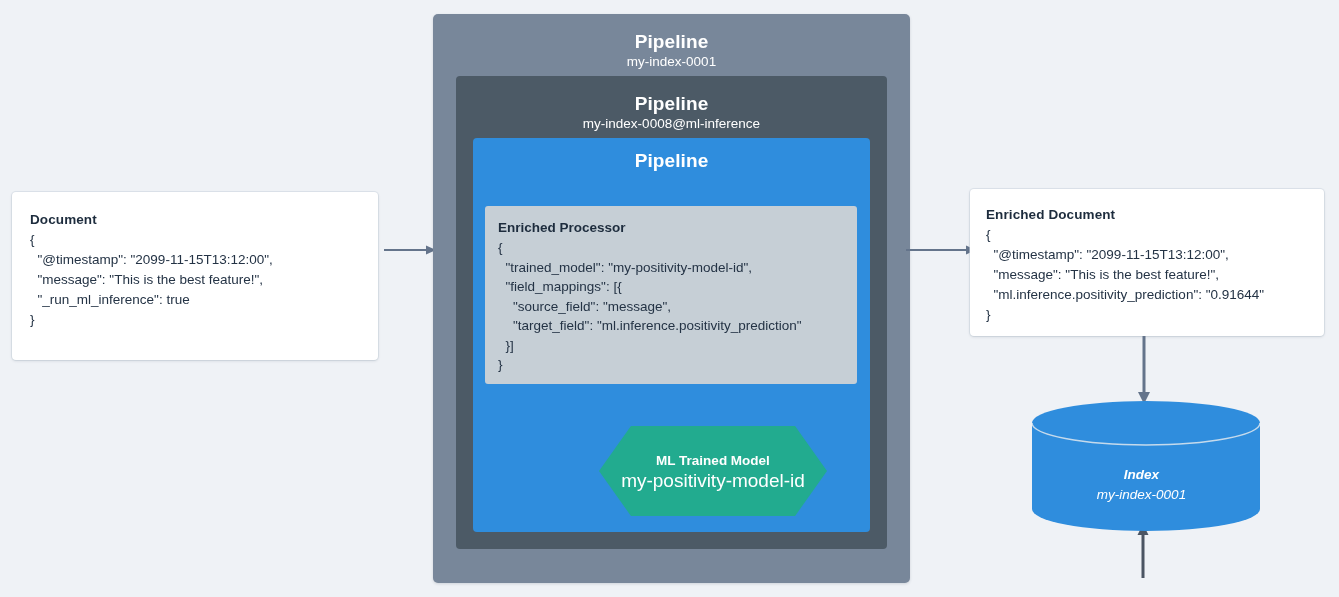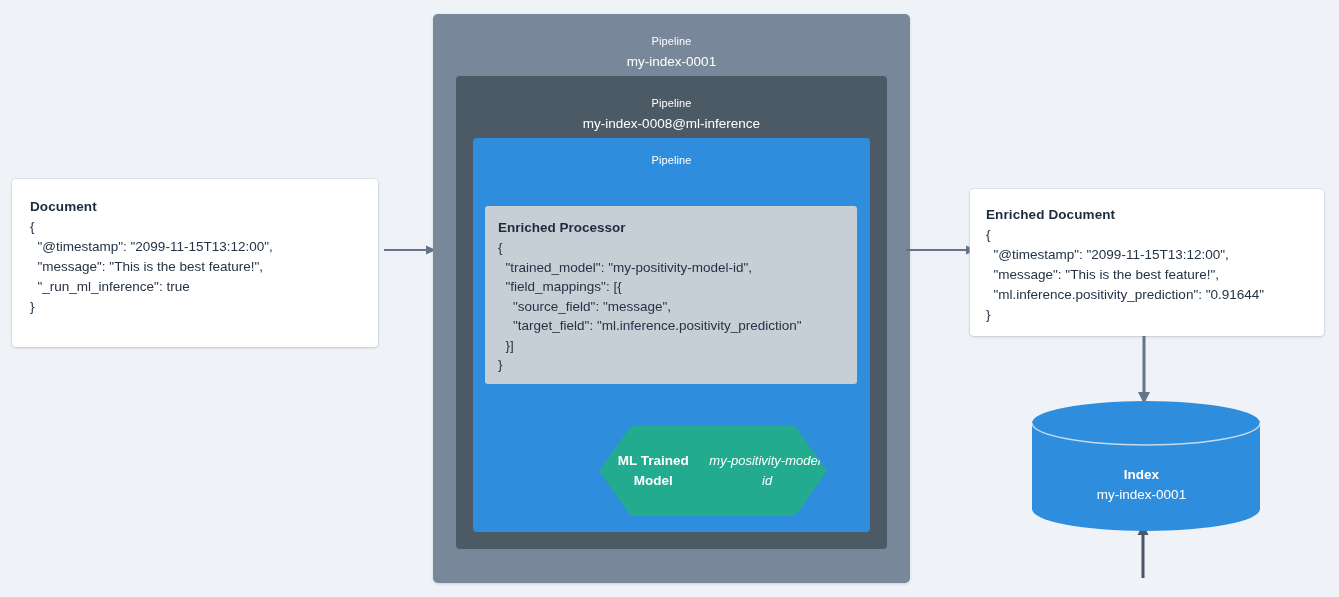--- a/index.html
+++ b/index.html
@@ -37,21 +37,21 @@
   }
   .card .codeline {
     font-size: 13.5px;
     line-height: 20px;
     color: #243345;
     white-space: pre;
   }
 
   #doc-card {
     left: 12px;
-    top: 179px;
+    top: 192px;
     width: 366px;
     height: 168px;
     padding: 18px 36px 0 18px;
   }
   #enriched-card {
     left: 970px;
     top: 189px;
     width: 354px;
     height: 147px;
     padding: 16px 18px 12px 16px;
@@ -91,22 +91,22 @@
     border-radius: 4px;
     box-sizing: border-box;
     padding-top: 13px;
   }
 
   .boxhead {
     text-align: center;
     color: #ffffff;
   }
   .boxhead .kind {
-    font-weight: normal;
-    font-size: 11px;
+    font-weight: bold;
+    font-size: 19px;
     line-height: 19px;
     letter-spacing: .1px;
   }
   .boxhead .name {
     font-size: 13.5px;
     line-height: 21px;
   }
 
   
   #processor {
@@ -138,51 +138,51 @@
   #ml-hex {
     position: absolute;
     left: 126px;
     top: 288px;
     width: 228px;
     height: 90px;
     background: #22ab8f;
     -webkit-clip-path: polygon(0% 50%, 14% 0%, 86% 0%, 100% 50%, 86% 100%, 14% 100%);
     clip-path: polygon(0% 50%, 14% 0%, 86% 0%, 100% 50%, 86% 100%, 14% 100%);
     display: flex;
-    flex-direction: row;
+    flex-direction: column;
     align-items: center;
     justify-content: center;
     color: #ffffff;
     text-align: center;
   }
   #ml-hex .kind {
     font-weight: bold;
     font-size: 13.5px;
     line-height: 20px;
   }
   #ml-hex .name {
-    font-size: 13px;
-    line-height: 20px;
-    font-style: italic;
+    font-size: 19px;
+    line-height: 20px;
   }
 
   
   .arrow { position: absolute; }
   #arrow-doc-to-pipeline { left: 384px; top: 240px; width: 52px; height: 20px; }
   #arrow-pipeline-to-enriched { left: 906px; top: 240px; width: 70px; height: 20px; }
   #arrow-enriched-to-index { left: 1134px; top: 336px; width: 20px; height: 68px; }
   #arrow-model-to-processor { left: 660px; top: 386px; width: 20px; height: 54px; }
 
   
   #index-cyl {
     position: absolute;
     left: 1032px;
     top: 401px;
     width: 219px;
     height: 130px;
+    font-style: italic;
   }
   #index-cyl .label {
     position: absolute;
     left: 0;
     right: 0;
     top: 64px;
     text-align: center;
     color: #ffffff;
     pointer-events: none;
   }

